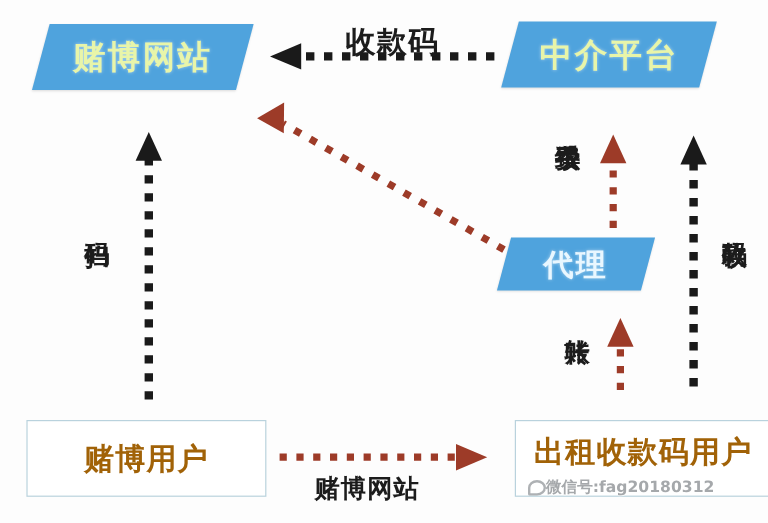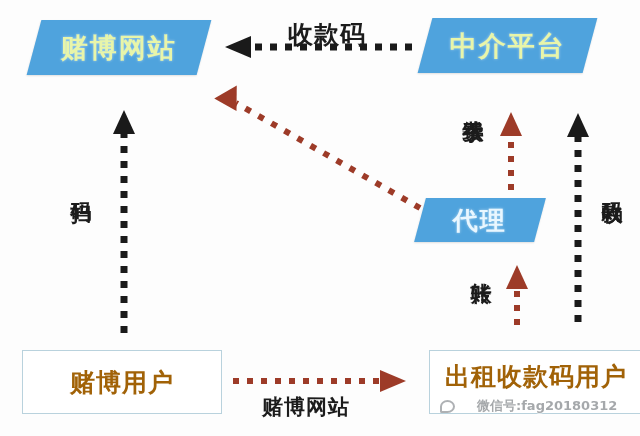--- a/index.html
+++ b/index.html
@@ -68,21 +68,21 @@
     writing-mode: vertical-rl;
     text-orientation: upright;
     letter-spacing: 0px;
     white-space: nowrap;
   }
   
   .watermark {
     position: absolute;
     display: flex;
     align-items: center;
-    gap: 22px;
+    gap: 0;
     opacity: 0.62;
     color: #6f7478;
     font-size: 13px;
     font-weight: 700;
     letter-spacing: 0px;
     white-space: nowrap;
     text-shadow: 0 1px 0 rgba(255,255,255,0.9);
   }
   .wm-logo {
     width: 15px;

